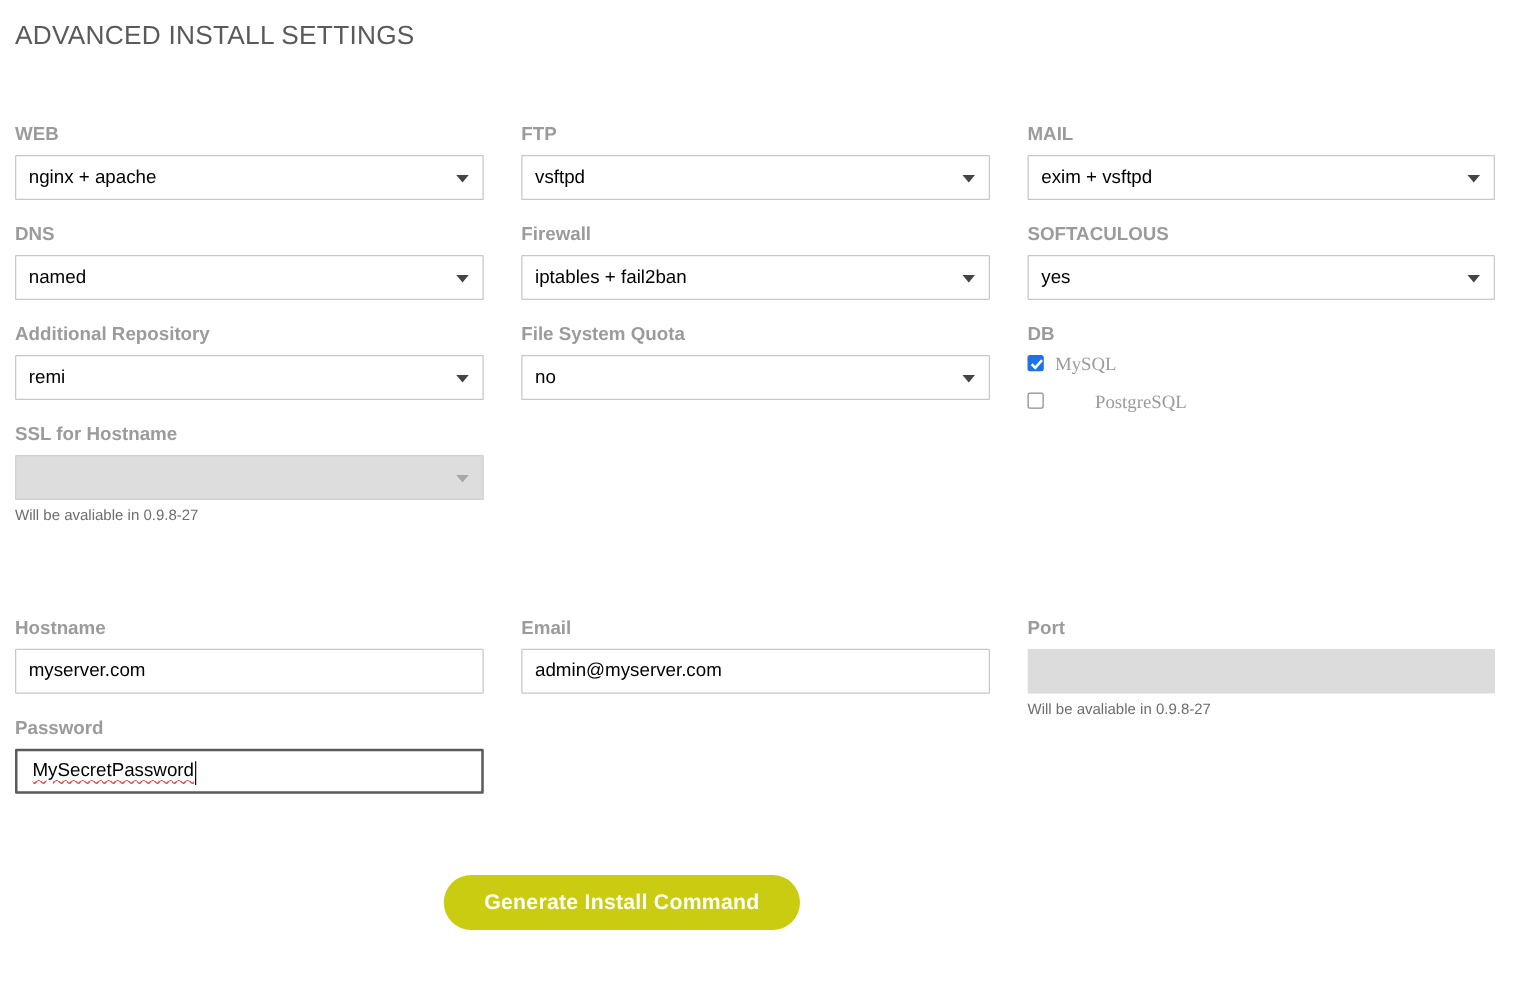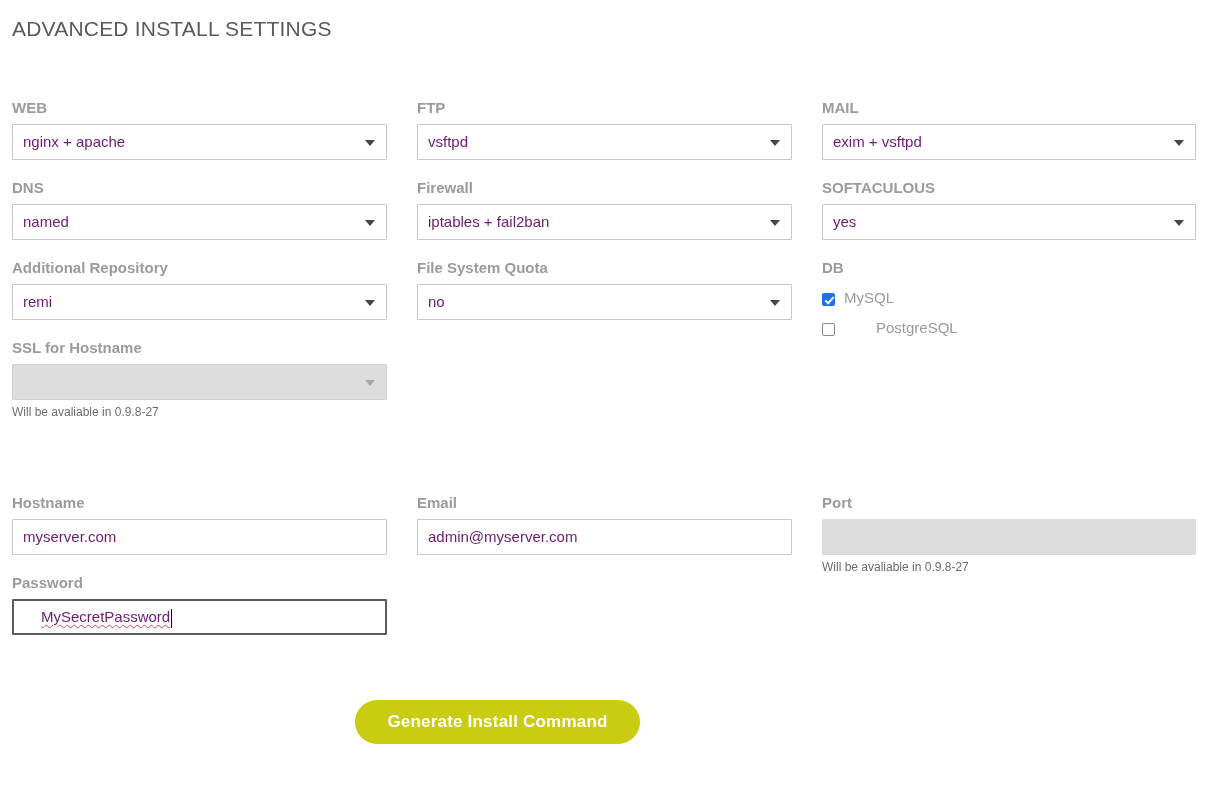--- a/index.html
+++ b/index.html
@@ -70,40 +70,40 @@
     position: relative;
     width: 100%;
     height: 36px;
     border: 1px solid #c8c8c8;
     background: #ffffff;
     border-radius: 1px;
     display: flex;
     align-items: center;
     padding: 0 30px 0 10px;
     font-size: 15px;
-    color: #701a75;
+    color: #000000;
     line-height: 34px;
     white-space: nowrap;
     overflow: hidden;
   }
   .control.text-input { padding-right: 10px; }
 
   .control.disabled {
     background: #dddddd;
     border-color: #d0d0d0;
     color: #9a9a9a;
   }
   .control.disabled.noborder {
     border-color: transparent;
     background: #dcdcdc;
   }
 
   .control.focused {
     border: 2px solid #5a5a5a;
-    padding-left: 27px;
+    padding-left: 12px;
   }
 
   .caret {
     display: inline-block;
     width: 1px;
     height: 19px;
     background: #111111;
     margin-left: 1px;
     vertical-align: middle;
     position: relative;
@@ -135,23 +135,24 @@
     font-size: 12px;
     line-height: 15px;
     color: #6d6d6d;
     margin-top: 5px;
     white-space: nowrap;
   }
 
   
   .check-row {
     display: flex;
-    align-items: flex-end;
+    align-items: flex-start;
     height: 22px;
     margin-top: 6px;
+    font-family: Liberation Serif, serif;
   }
   .check-row + .check-row { margin-top: 8px; gap: 32px; }
 
   .checkbox {
     width: 13px;
     height: 13px;
     border: 1px solid #8d8d8d;
     border-radius: 2px;
     background: #ffffff;
     position: relative;

